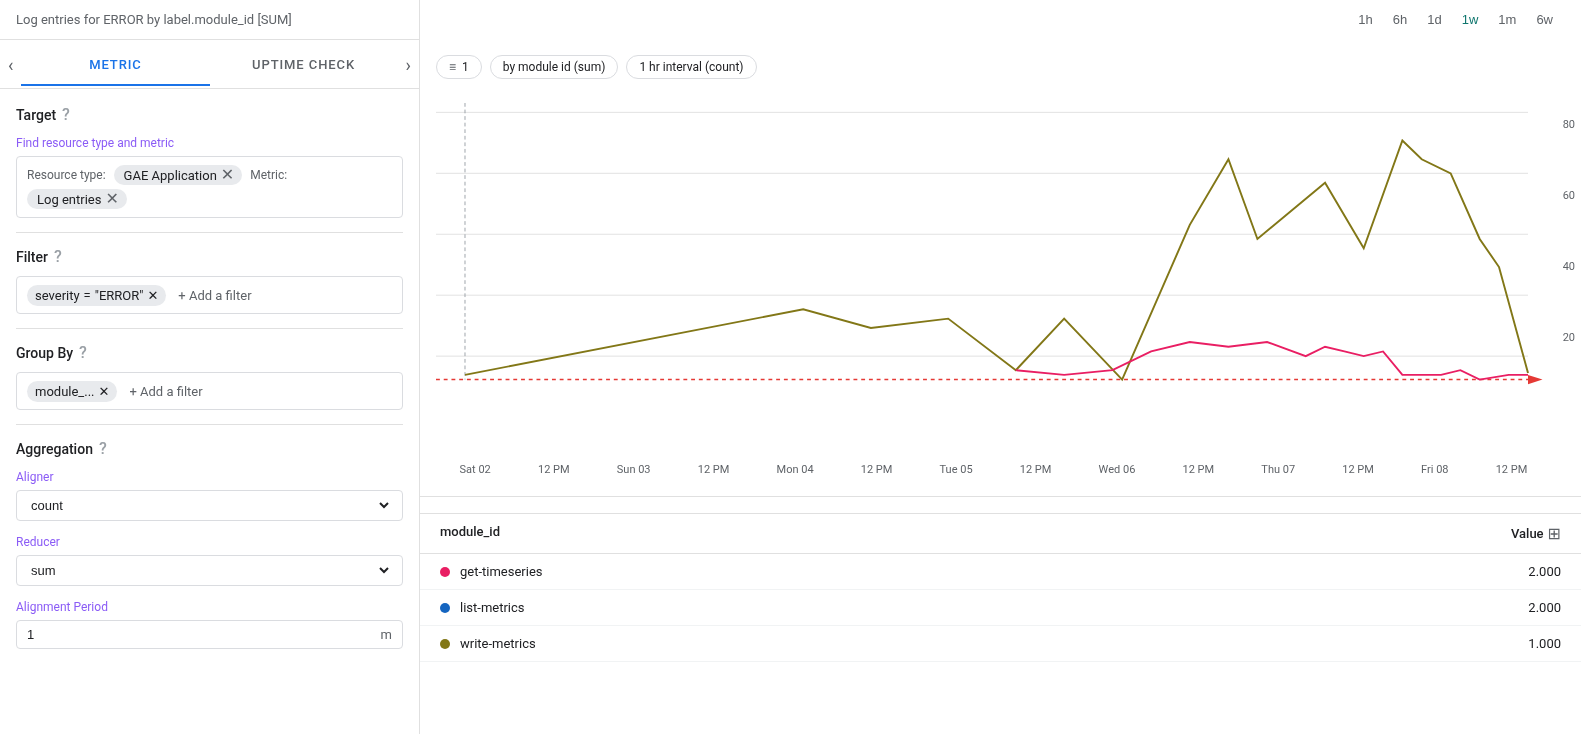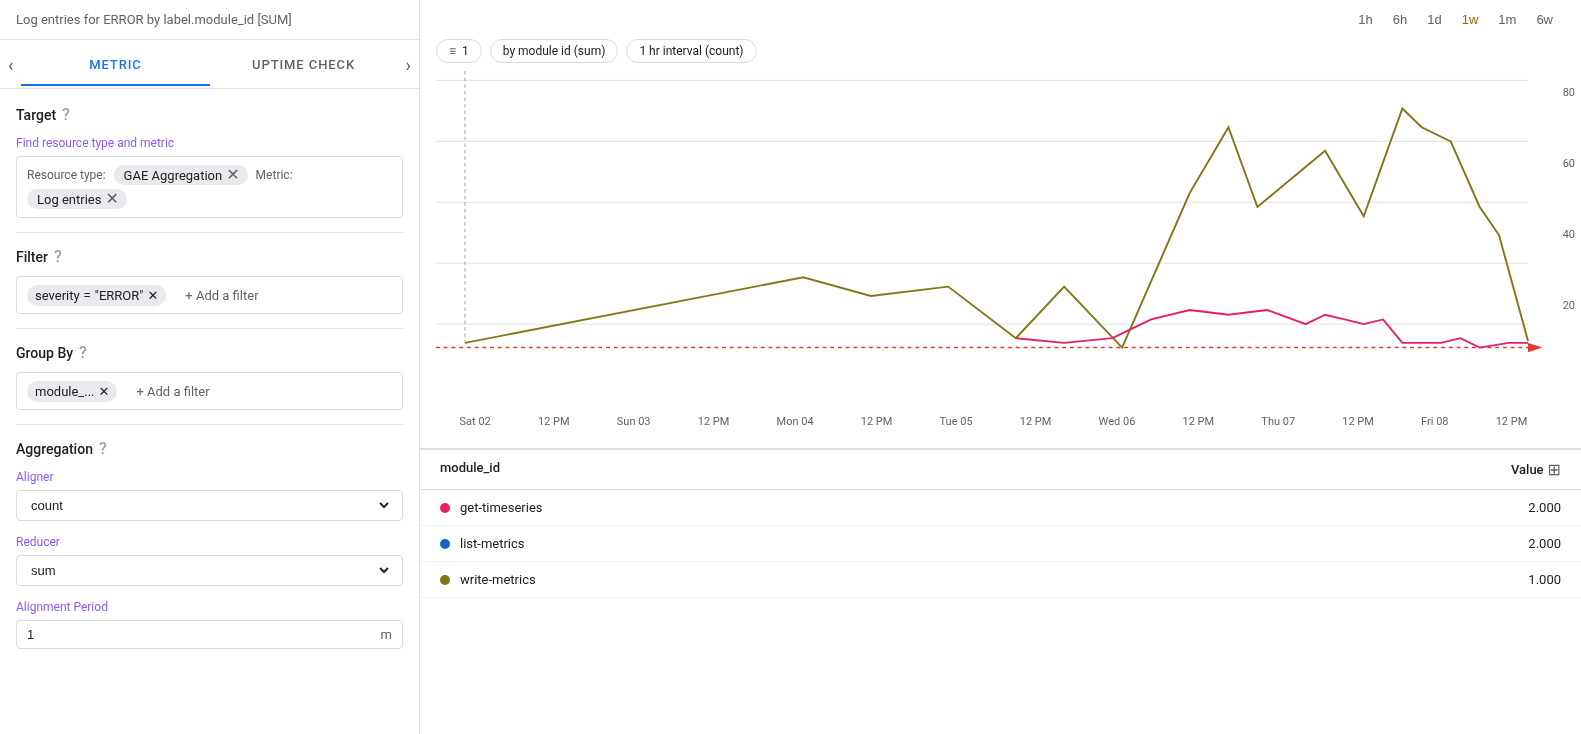--- a/index.html
+++ b/index.html
@@ -107,21 +107,21 @@
       line-height: 1;
     }
     .chip-label {
       font-size: 12px;
       color: #5f6368;
       margin-right: 4px;
     }
     .filter-chip-row {
       display: flex;
       align-items: center;
-      gap: 19px;
+      gap: 12px;
       padding: 6px 10px;
       border: 1px solid #dadce0;
       border-radius: 4px;
       min-height: 38px;
     }
     .filter-chip {
       display: flex;
       align-items: center;
       background: #e8eaed;
       border-radius: 14px;
@@ -175,39 +175,40 @@
       color: #5f6368;
       font-size: 13px;
     }
 
     
     .right-panel {
       flex: 1;
       display: flex;
       flex-direction: column;
       overflow: hidden;
+      gap: 16px;
     }
     .top-bar {
       display: flex;
       justify-content: flex-end;
       align-items: center;
       padding: 8px 20px;
       gap: 4px;
     }
     .time-btn {
       font-size: 13px;
       color: #5f6368;
       padding: 4px 8px;
       cursor: pointer;
       border-radius: 4px;
       border: none;
       background: none;
     }
     .time-btn.active {
-      color: #a16207;
+      color: #0f766e;
       font-weight: 500;
     }
     .chart-filters {
       display: flex;
       align-items: center;
       gap: 8px;
       padding: 0 16px 8px 16px;
     }
     .filter-pill {
       display: flex;
@@ -308,21 +309,21 @@
   <div class="panel-content">
 
     <div class="section-label">
       <span>Target</span>
       <span class="help-icon">?</span>
     </div>
     <div class="subsection-label">Find resource type and metric</div>
     <div class="chip-row">
       <span class="chip-label">Resource type:</span>
       <div class="chip">
-        <span>GAE Aggregation</span>
+        <span>GAE Application</span>
         <span class="close-icon">✕</span>
       </div>
       <br style="width:100%">
       <span class="chip-label">Metric:</span>
       <div class="chip">
         <span>Log entries</span>
         <span class="close-icon">✕</span>
       </div>
     </div>
 

